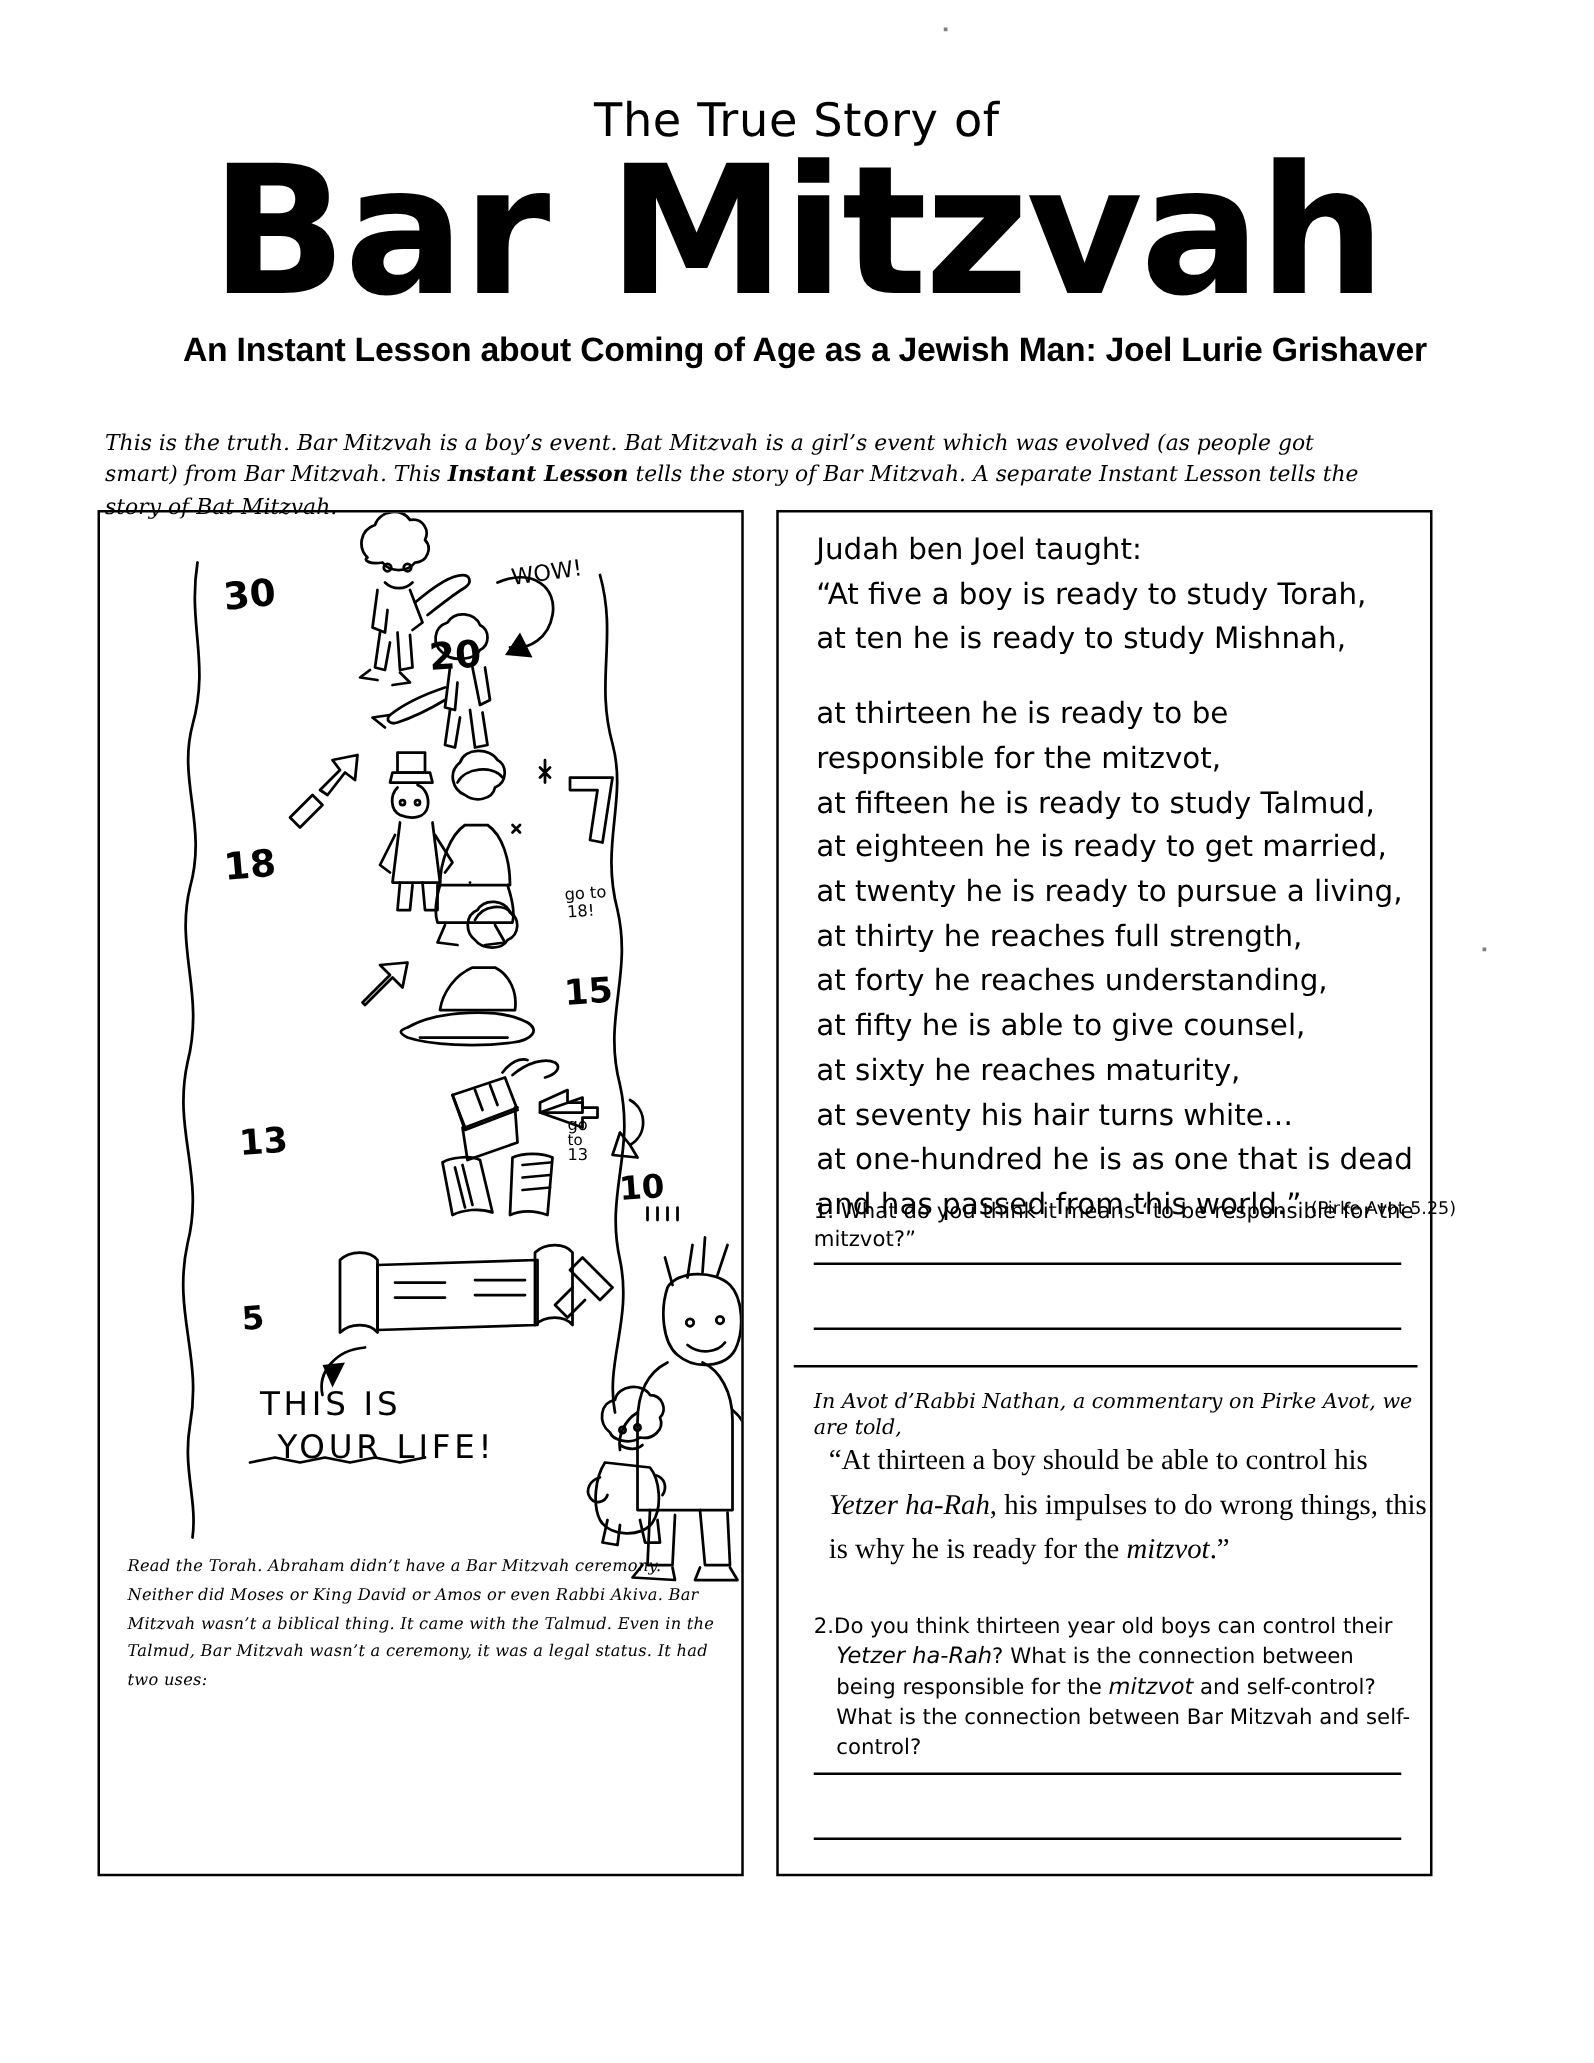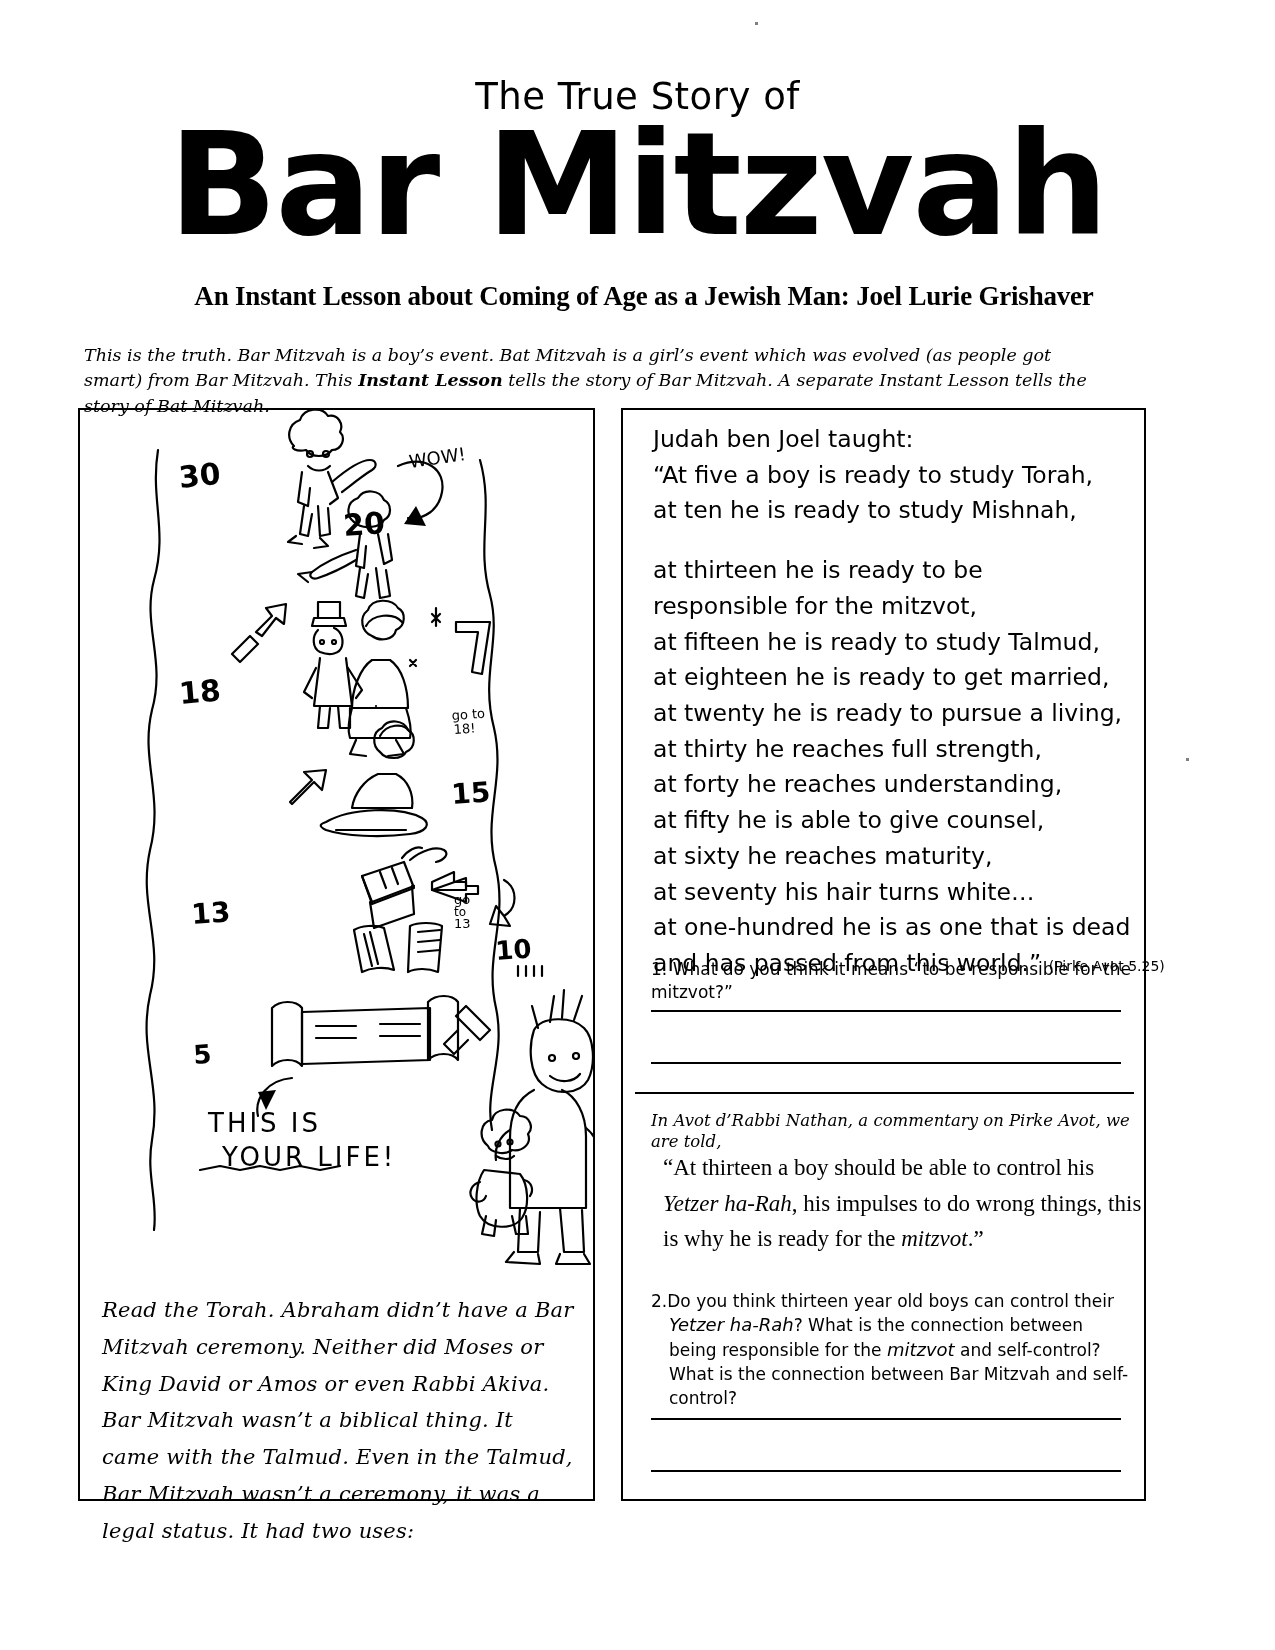--- a/index.html
+++ b/index.html
@@ -40,24 +40,24 @@
   }
   .maintitle {
     font-family: "DejaVu Sans", sans-serif;
     font-weight: bold;
     font-size: 143px;
     line-height: 0.95;
     letter-spacing: -2px;
     margin-top: 2px;
   }
   .subtitle {
-    font-family: Liberation Serif, serif;
+    font-family: Liberation Sans, sans-serif;
     font-weight: bold;
     font-size: 27px;
-    margin-top: 28px;
+    margin-top: 12px;
     letter-spacing: -0.2px;
     padding-left: 13px;
   }
 
   .intro {
     position: absolute;
     left: 84px;
     top: 343px;
     width: 1022px;
     font-family: "DejaVu Serif", serif;
@@ -91,25 +91,25 @@
   
   .drawing {
     position: absolute;
     left: 0; top: 0;
     width: 513px;
     height: 880px;
   }
   .handwritten {
     position: absolute;
     left: 22px;
-    top: 882px;
+    top: 833px;
     width: 474px;
     font-family: "DejaVu Serif", serif;
     font-style: italic;
-    font-size: 21px;
+    font-size: 13px;
     line-height: 1.75;
     letter-spacing: 0.2px;
   }
 
   
   .quote-block {
     position: absolute;
     left: 30px;
     top: 12px;
     width: 470px;

